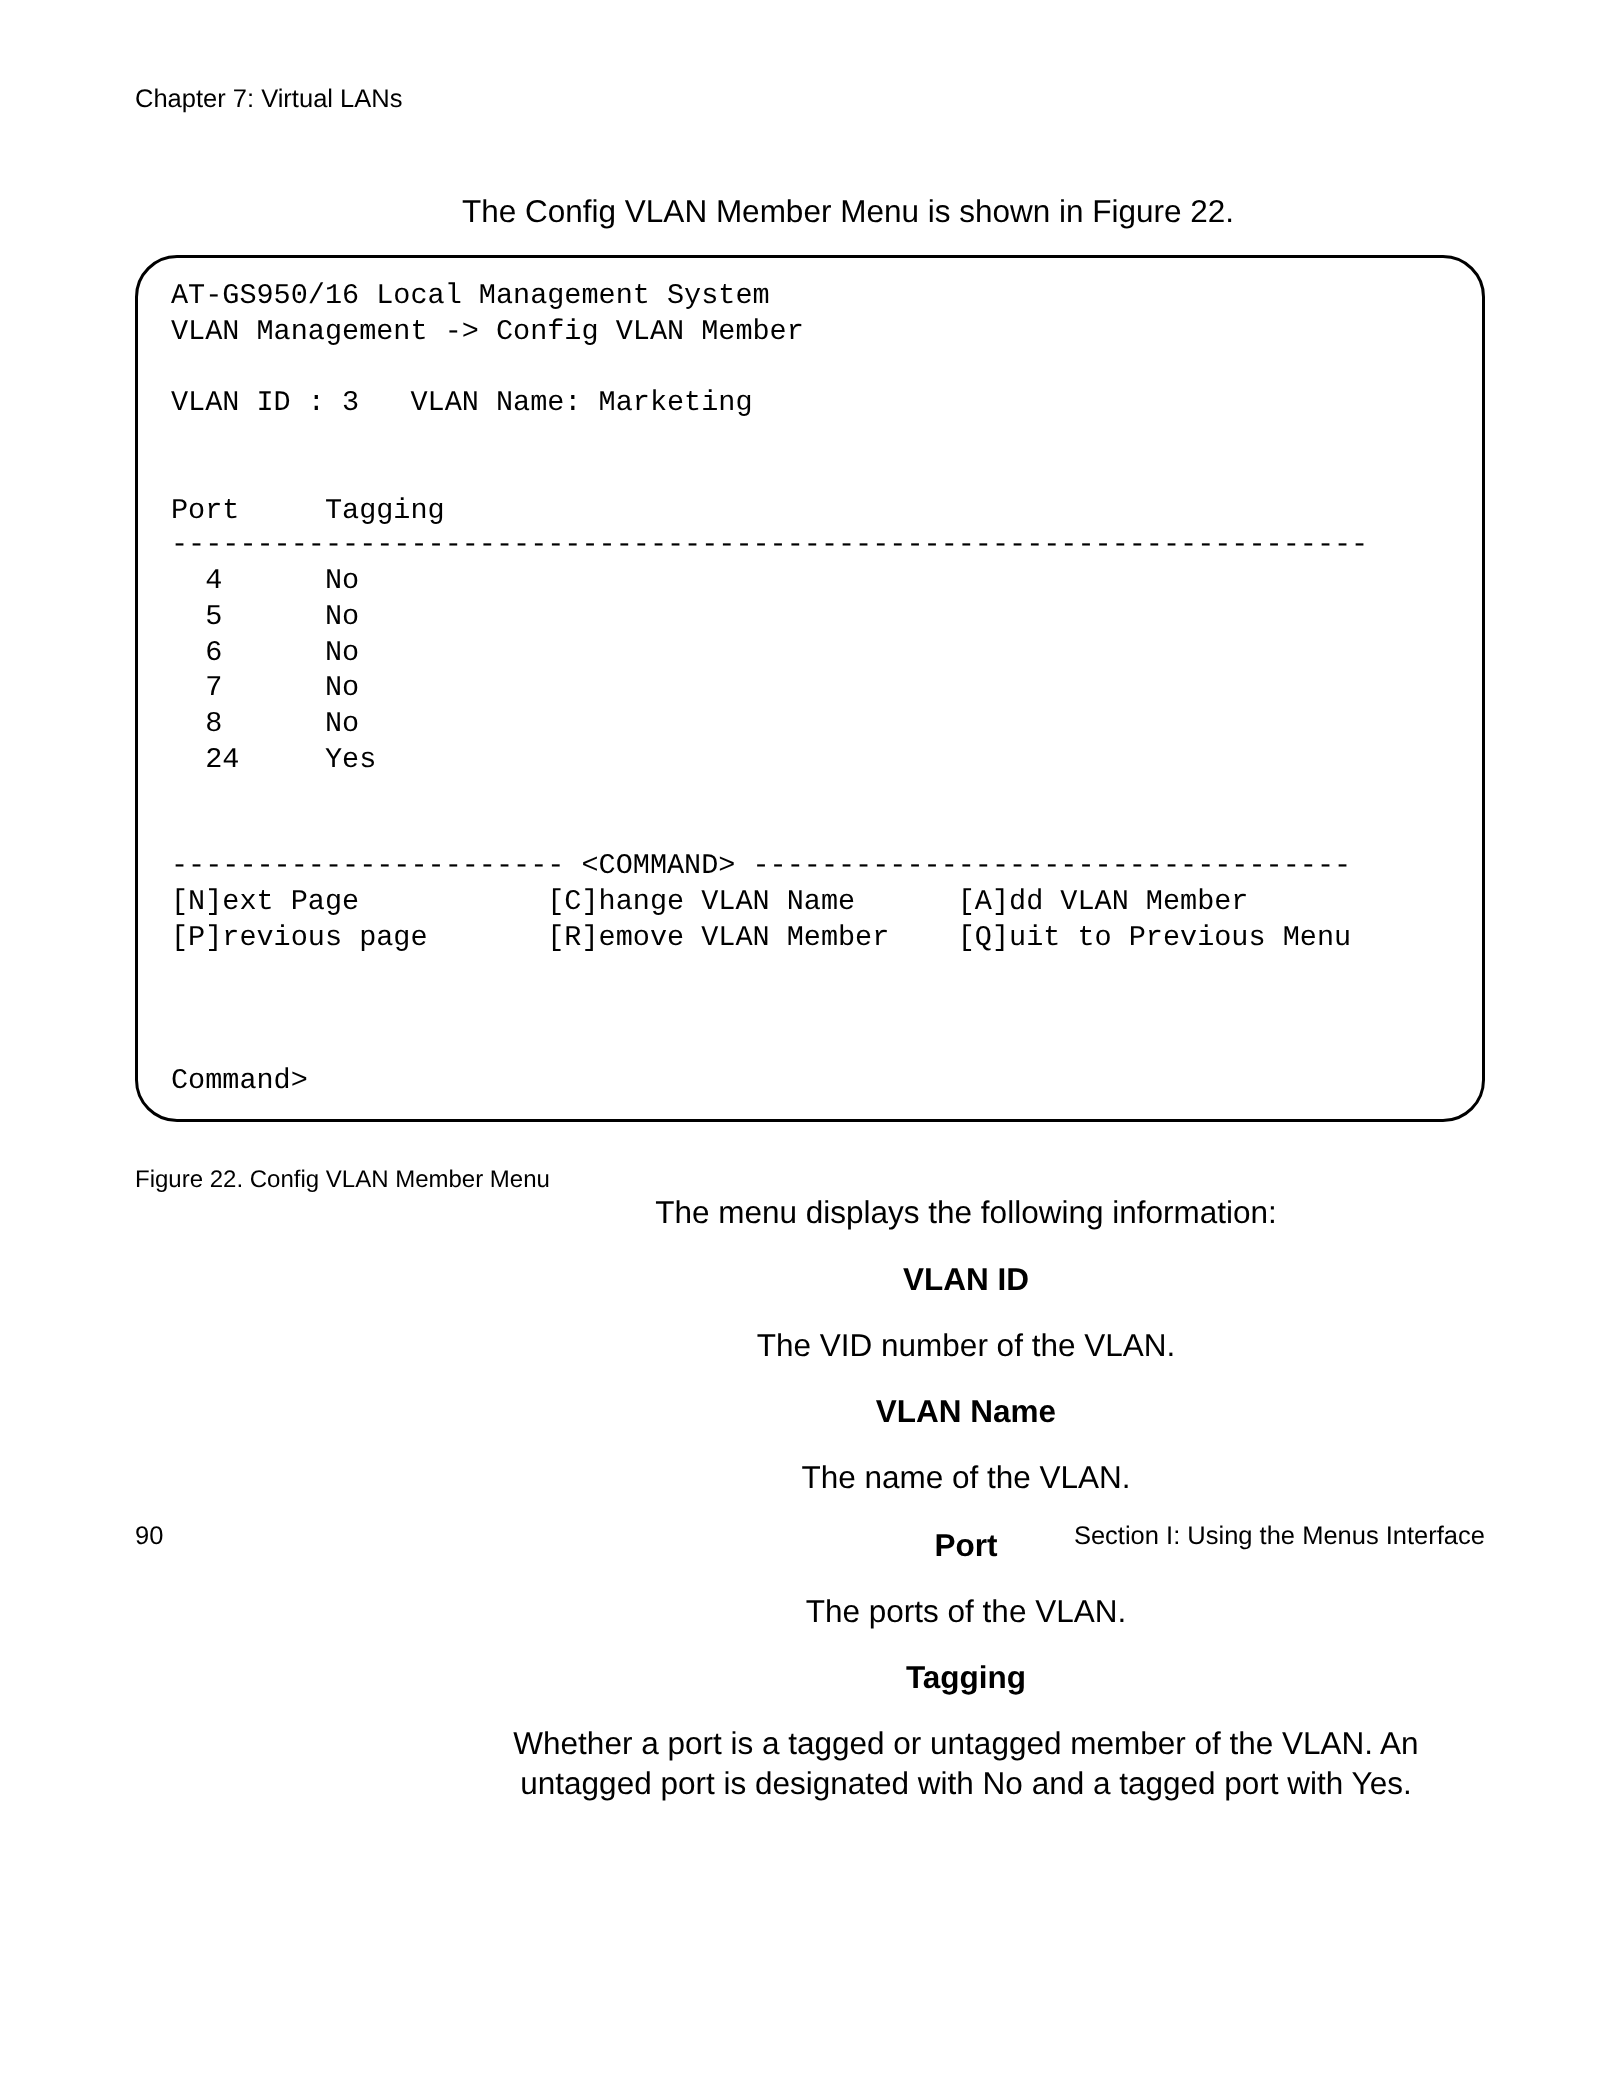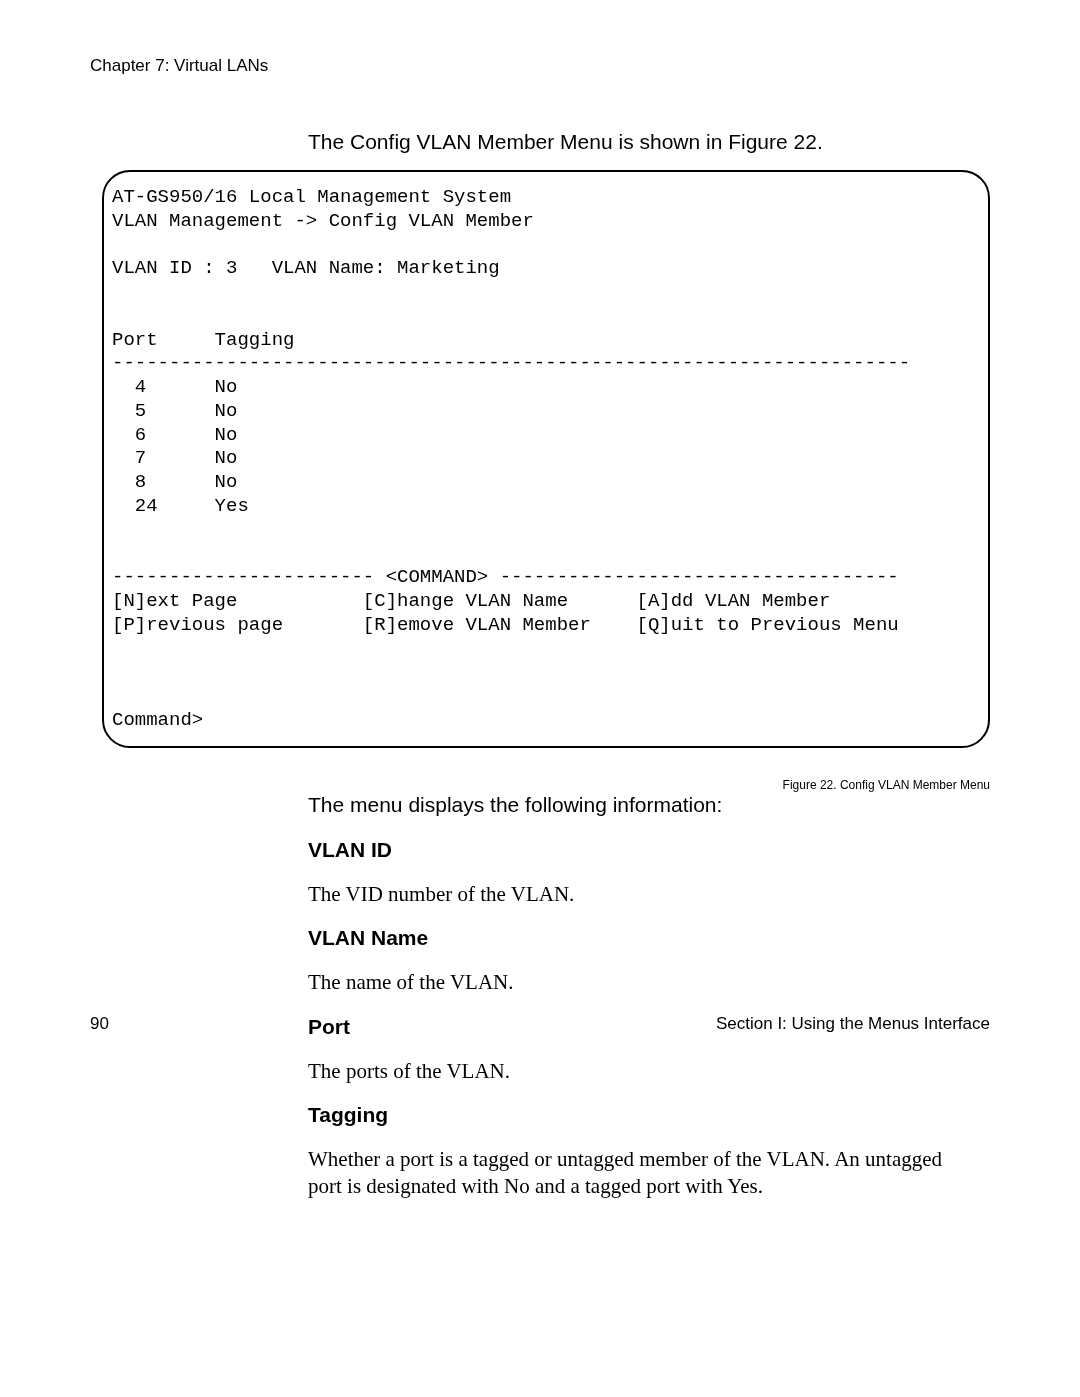--- a/index.html
+++ b/index.html
@@ -23,50 +23,49 @@
     font-size: 17px;
   }
   .intro-line {
     font-size: 21px;
     margin-top: 54px;
     margin-left: 218px;
   }
   .terminal-box {
     border: 2px solid #000;
     border-radius: 28px;
-    padding: 14px 22px 14px 8px;
+    padding: 14px 22px 14px 22px;
     font-family: "Courier New", Courier, monospace;
     font-size: 19px;
     line-height: 1.25;
     white-space: pre;
     overflow: hidden;
     margin-top: 16px;
-    margin-left: 12px;
   }
   .figure-caption {
-    text-align: right;
-    font-size: 12px;
+    text-align: left;
+    font-size: 16px;
     margin-top: 30px;
   }
   .body-block {
     margin-left: 218px;
     margin-right: 10px;
     font-size: 21px;
     line-height: 1.25;
   }
   .body-block p {
     margin: 0 0 18px 0;
+    text-align: center;
   }
   .def-term {
     font-weight: bold;
     margin-top: 18px;
   }
   .def-desc {
     margin-top: 0;
-    font-family: Liberation Serif, serif;
   }
   .footer {
     position: absolute;
     bottom: 50px;
     left: 90px;
     right: 90px;
     font-size: 17px;
   }
   .footer .page-num {
     float: left;

